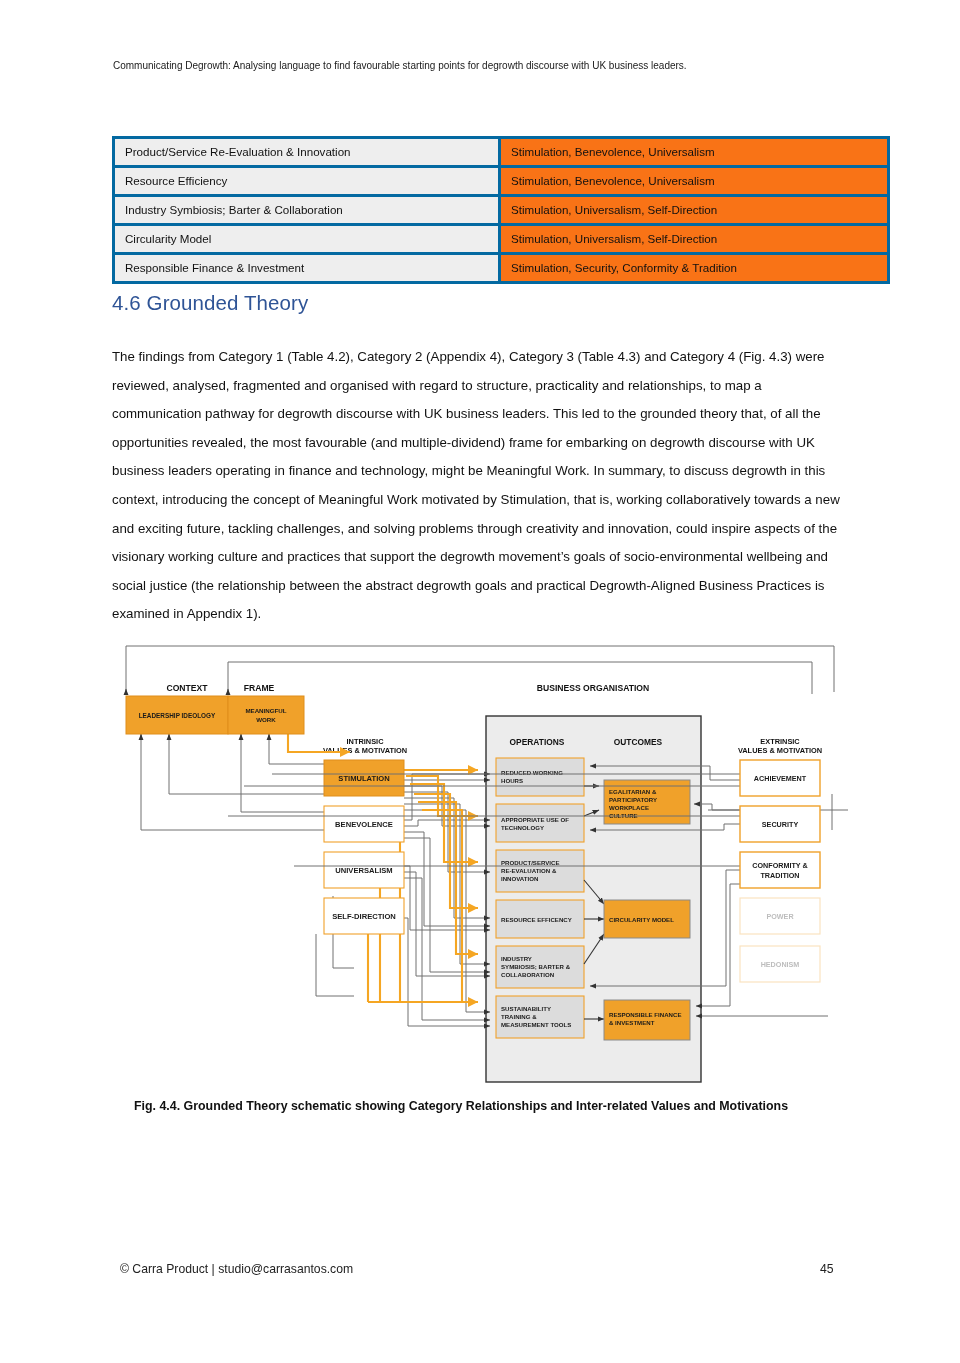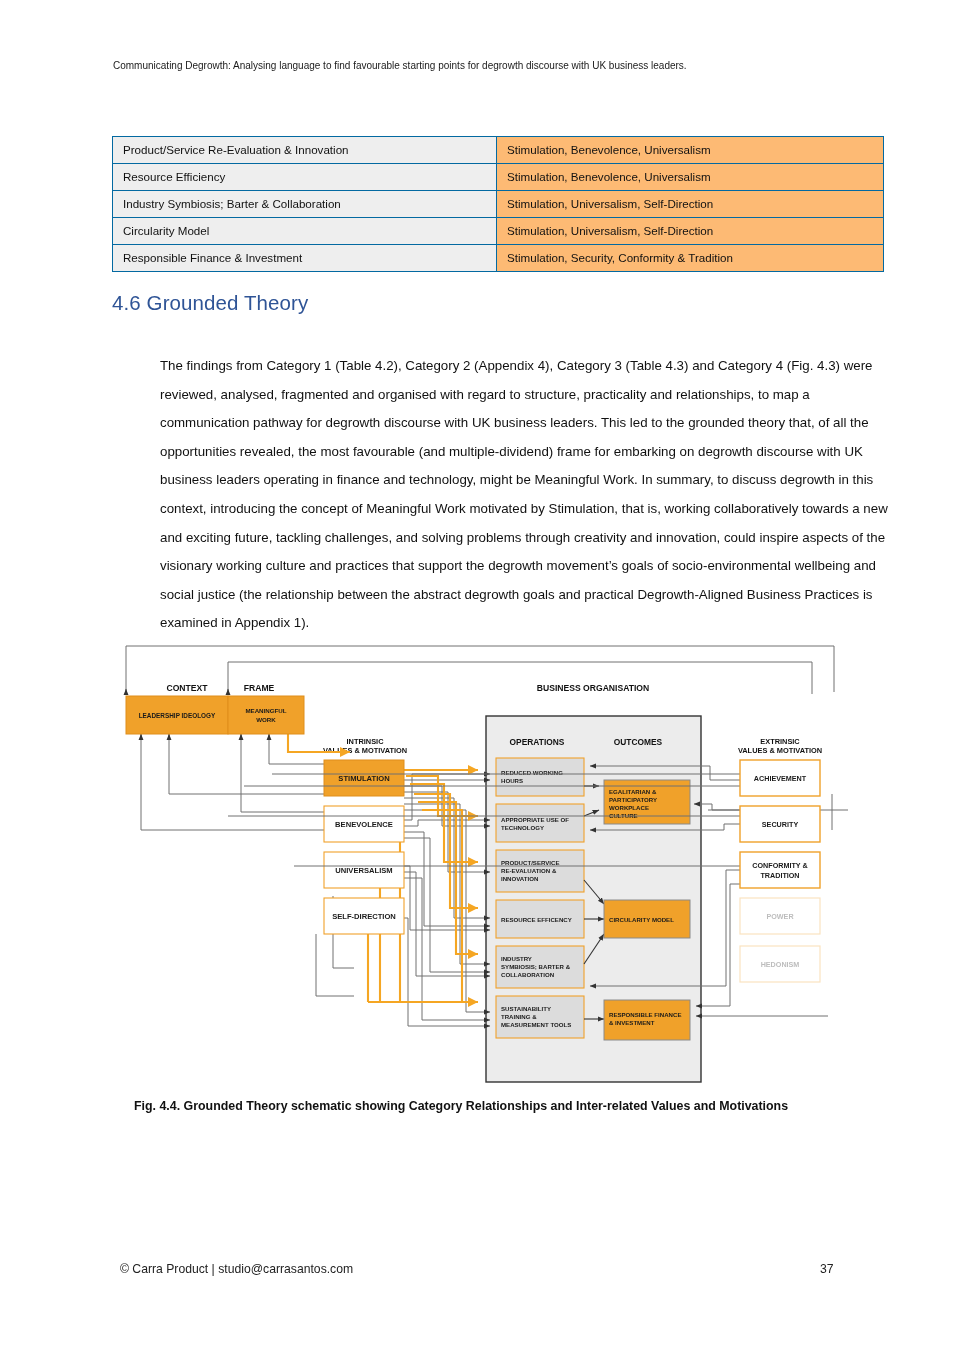--- a/index.html
+++ b/index.html
@@ -16,38 +16,38 @@
     position:absolute;left:113px;top:54px;width:700px;
     font-size:10px;line-height:23px;color:#1a1a1a;
   }
 
   
   .tbl{
     position:absolute;left:112px;top:136px;width:735px;
     border-collapse:collapse;table-layout:fixed;
   }
   .tbl td{
-    border:1px solid #0369a1;
+    border:3px solid #0369a1;
     font-size:11.6px;line-height:14px;
     padding:6px 8px 6px 10px;
     height:12px;vertical-align:middle;color:#111;
   }
   .tbl td.c1{width:365px;background:#eeeeee;}
-  .tbl td.c2{width:368px;background:#fdba74;}
+  .tbl td.c2{width:368px;background:#f97316;}
 
   
   .h2{
     position:absolute;left:112px;top:291px;
     font-size:20.5px;color:#2f5496;font-weight:400;letter-spacing:.1px;
   }
 
   
   .body{
-    position:absolute;left:112px;top:352px;width:730px;
-    font-size:13.3px;line-height:28.6px;color:#111;text-align:left;margin-left:48px;
+    position:absolute;left:112px;top:343px;width:730px;
+    font-size:13.3px;line-height:28.6px;color:#111;text-align:left;
   }
 
   
   .figwrap{position:absolute;left:112px;top:634px;width:736px;height:452px;}
   .figsvg{display:block;}
 
   
   .cap{
     position:absolute;left:120px;top:1098px;width:730px;
     font-size:12.4px;font-weight:bold;color:#111;line-height:16px;padding-left:14px;
@@ -301,15 +301,15 @@
       <g>
         <rect x="628" y="312" width="80" height="36" fill="#FFFFFF" stroke="#FAE3C0" stroke-width="1.2"></rect>
         <text x="668" y="333" text-anchor="middle" font-size="7.2" font-weight="bold" fill="#BDBDBD">HEDONISM</text>
       </g>
     </svg>
   </div>
 
   <div class="cap">Fig. 4.4. Grounded Theory schematic showing Category Relationships and Inter-related Values and Motivations</div>
 
   <div class="foot-l">© Carra Product | studio@carrasantos.com</div>
-  <div class="foot-r">37</div>
+  <div class="foot-r">45</div>
 
 </div>
 
 </body></html>

